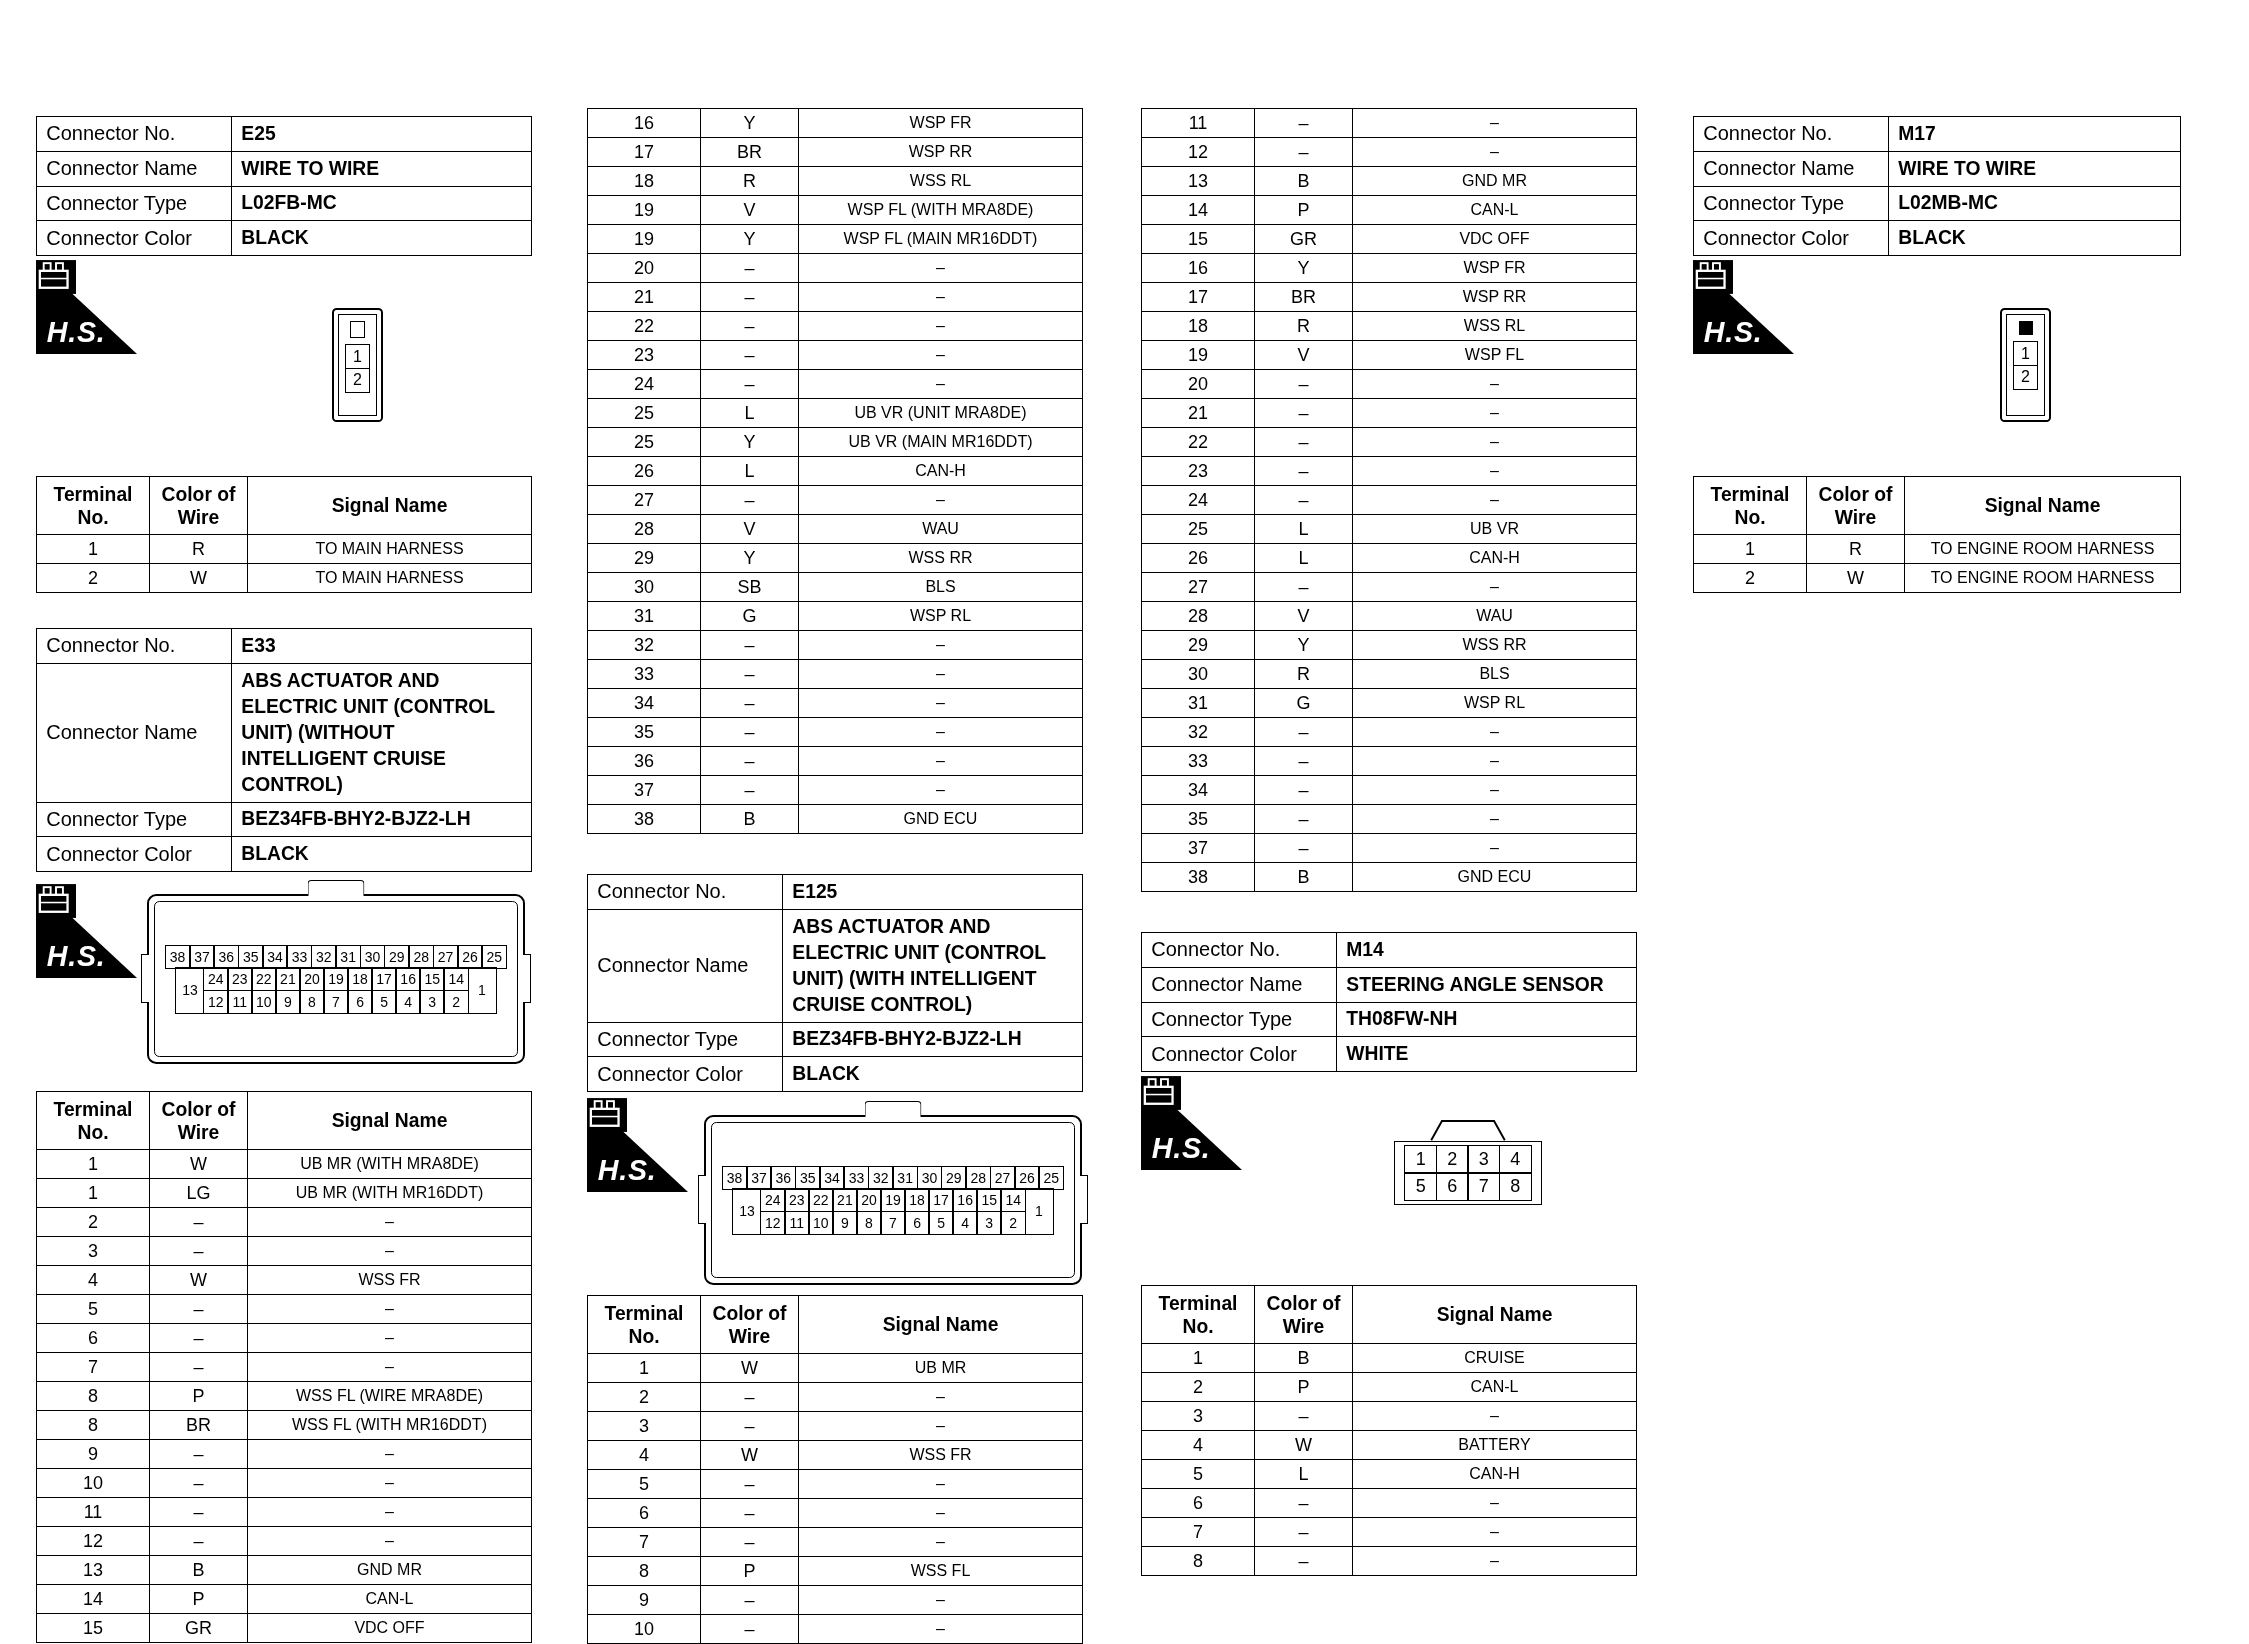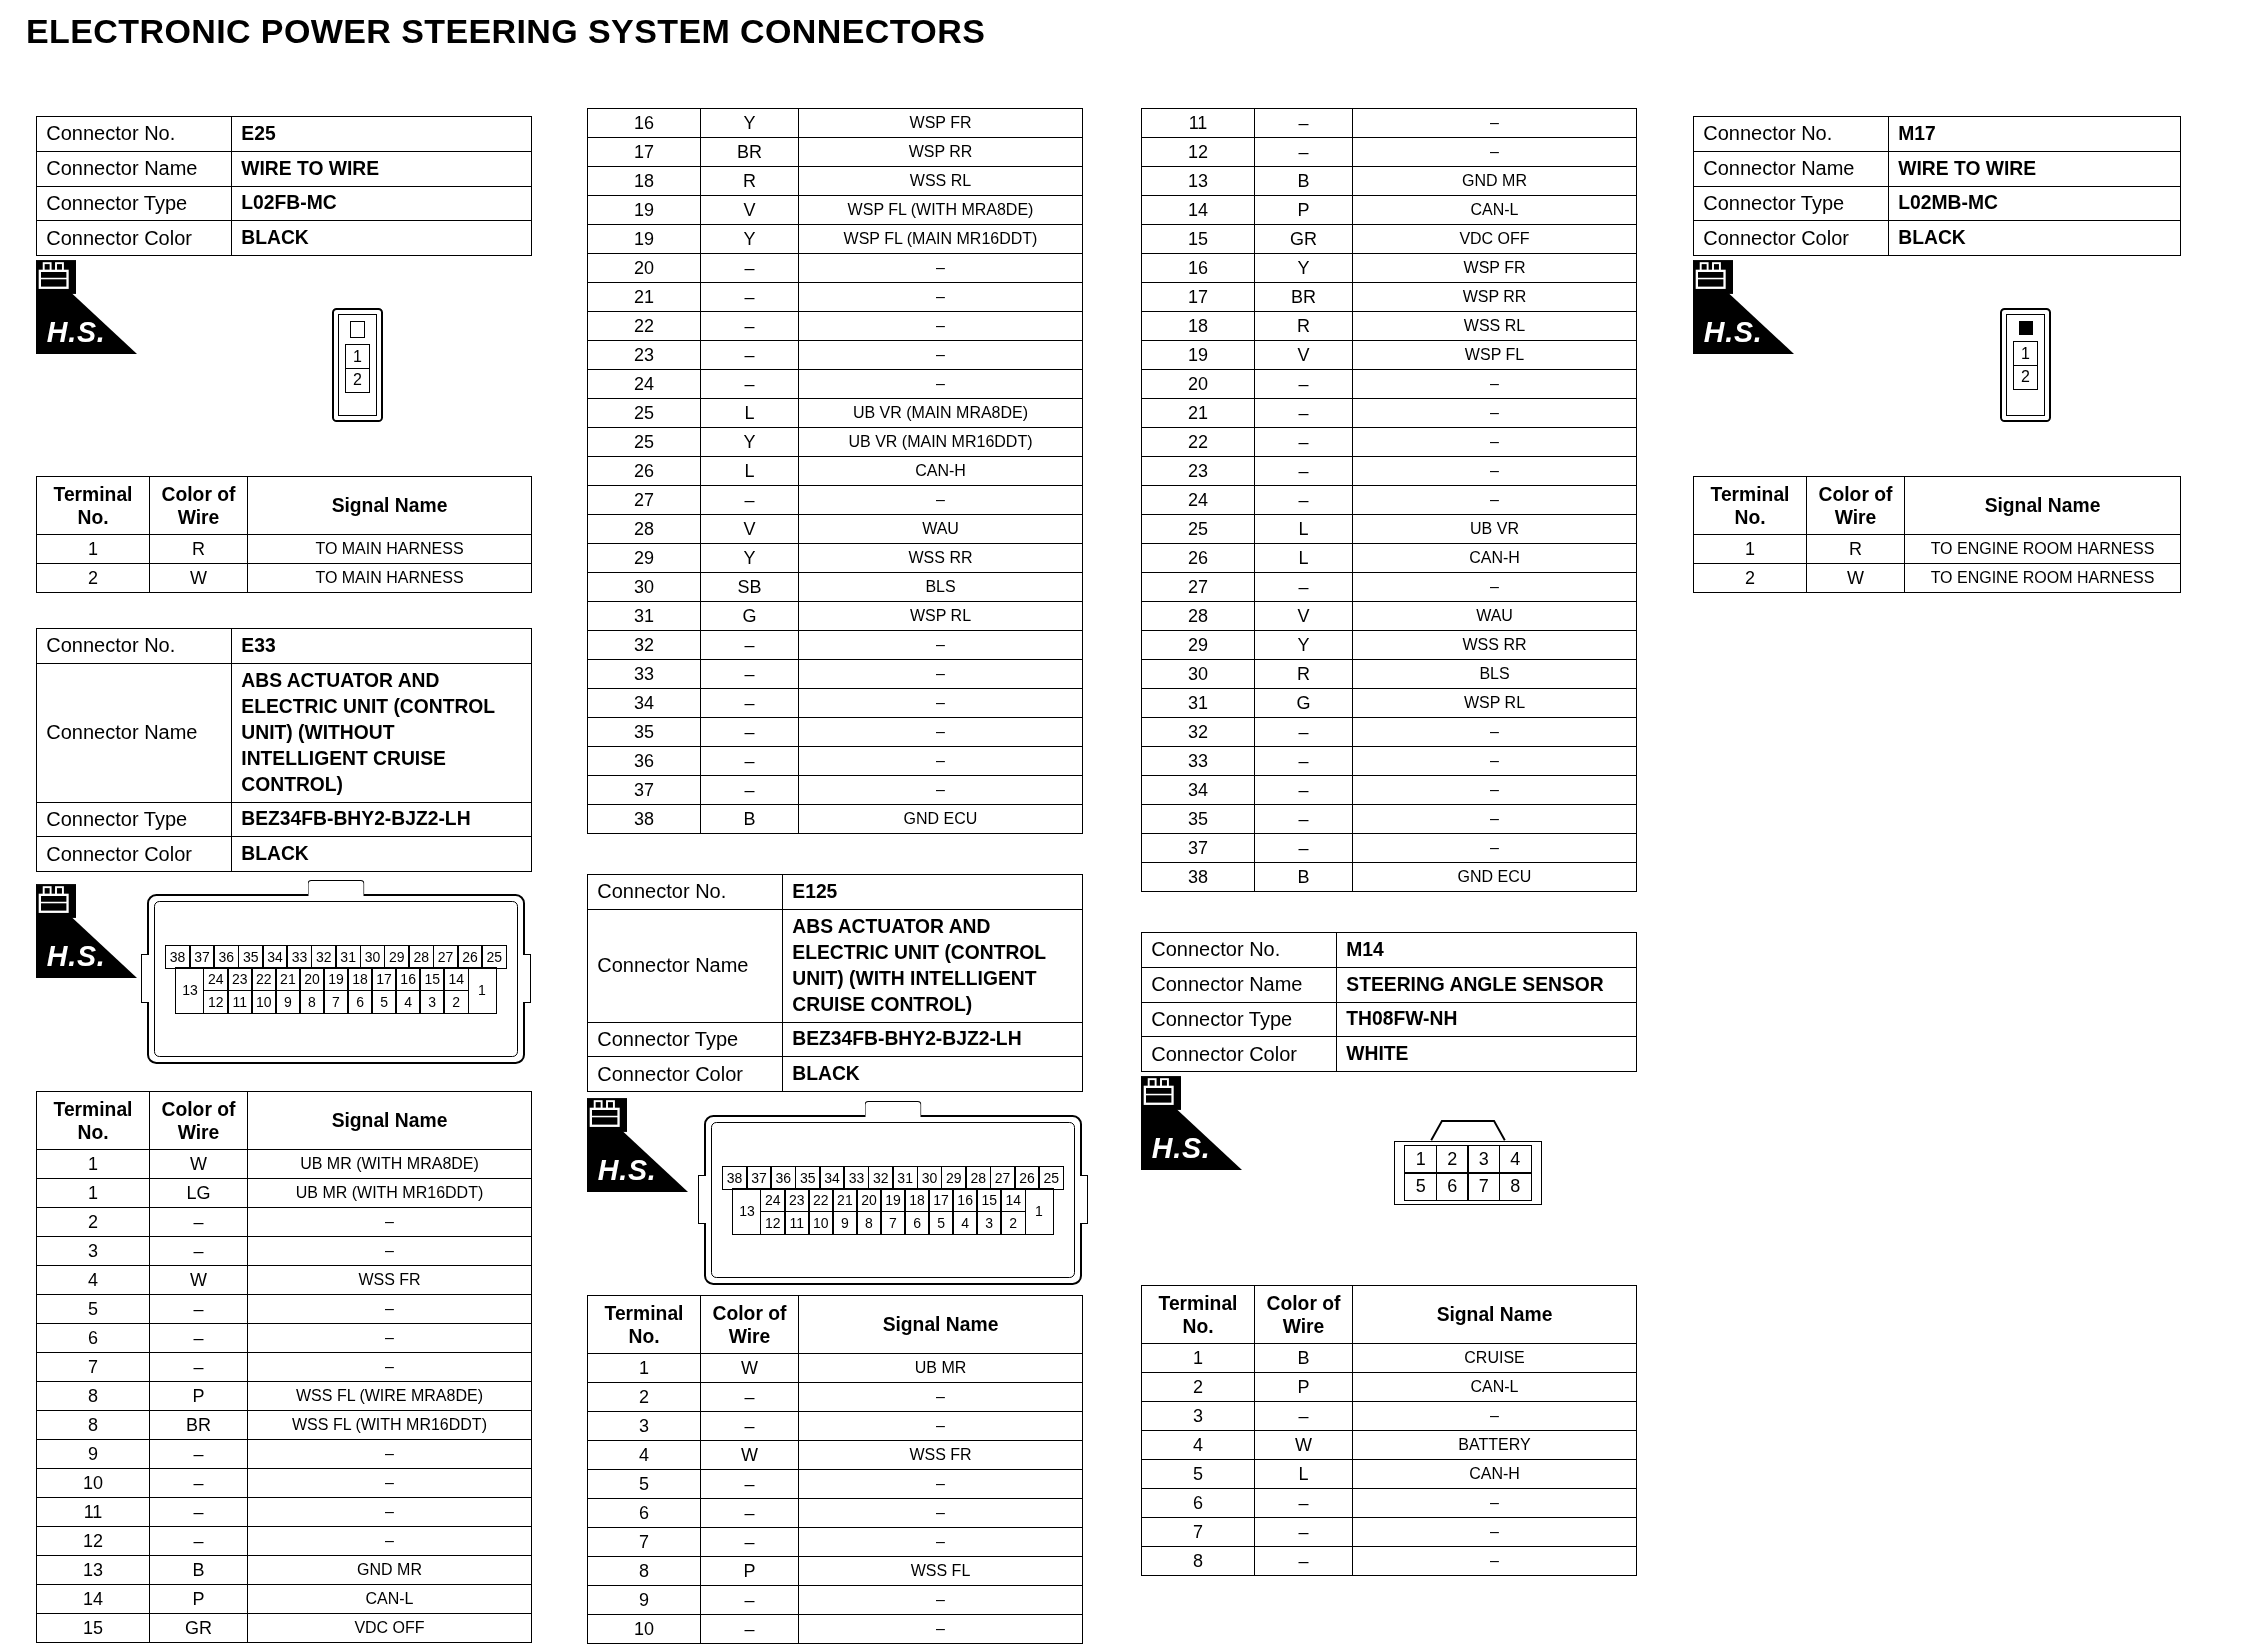--- a/index.html
+++ b/index.html
@@ -94,21 +94,20 @@
   .pin8-row .pin8-cell + .pin8-cell { margin-left:-1.5px; }
   .pin8-cell { width:33px; height:28.6px; border:1.5px solid #000;
                display:flex; align-items:center; justify-content:center; font-size:18px; }
   .pin8-row + .pin8-row { margin-top:-1.5px; }
 </style>
 </head>
 <body>
 
 <div id="page">
 
-  <h1 id="page-title">ELECTRONIC POWER STEERING SYSTEM CONNECTORS</h1>
 
   <table class="tbl info-tbl w642" style="left:36px; top:116px;">
     <tbody>
         <tr>
           <td class="lbl">Connector No.</td>
           <td class="val">E25</td>
         </tr>
         <tr>
           <td class="lbl">Connector Name</td>
           <td class="val">WIRE TO WIRE</td>
@@ -402,21 +401,21 @@
           <td class="c-sig">–</td>
         </tr>
         <tr>
           <td class="c-term">24</td>
           <td class="c-wire">–</td>
           <td class="c-sig">–</td>
         </tr>
         <tr>
           <td class="c-term">25</td>
           <td class="c-wire">L</td>
-          <td class="c-sig">UB VR (MAIN MRA8DE)</td>
+          <td class="c-sig">UB VR (UNIT MRA8DE)</td>
         </tr>
         <tr>
           <td class="c-term">25</td>
           <td class="c-wire">Y</td>
           <td class="c-sig">UB VR (MAIN MR16DDT)</td>
         </tr>
         <tr>
           <td class="c-term">26</td>
           <td class="c-wire">L</td>
           <td class="c-sig">CAN-H</td>

